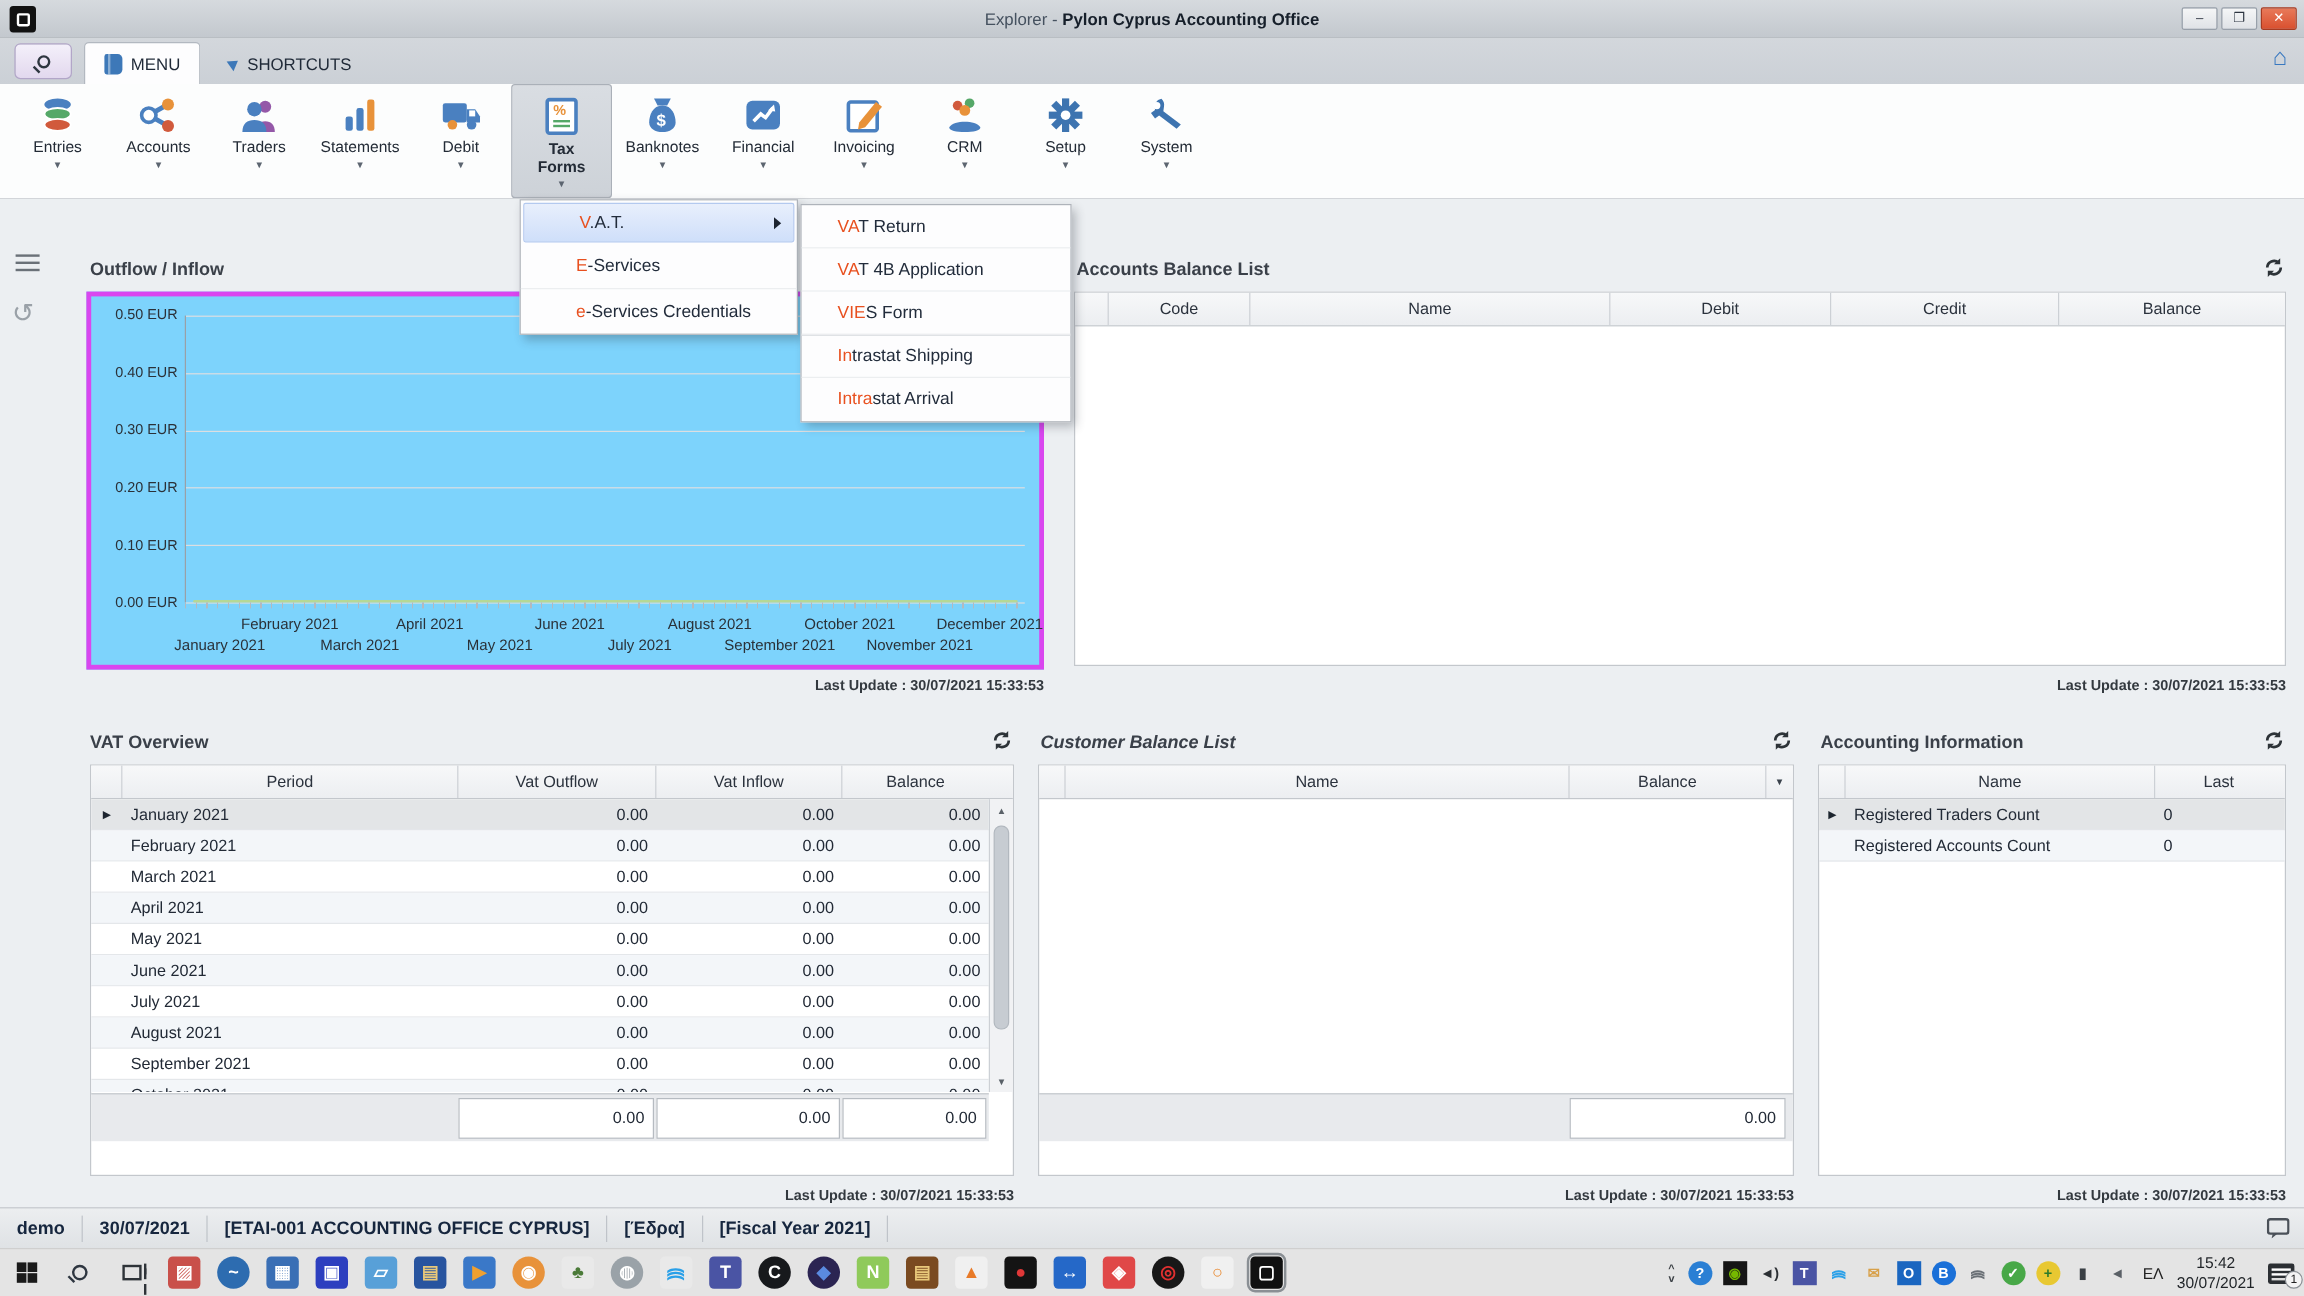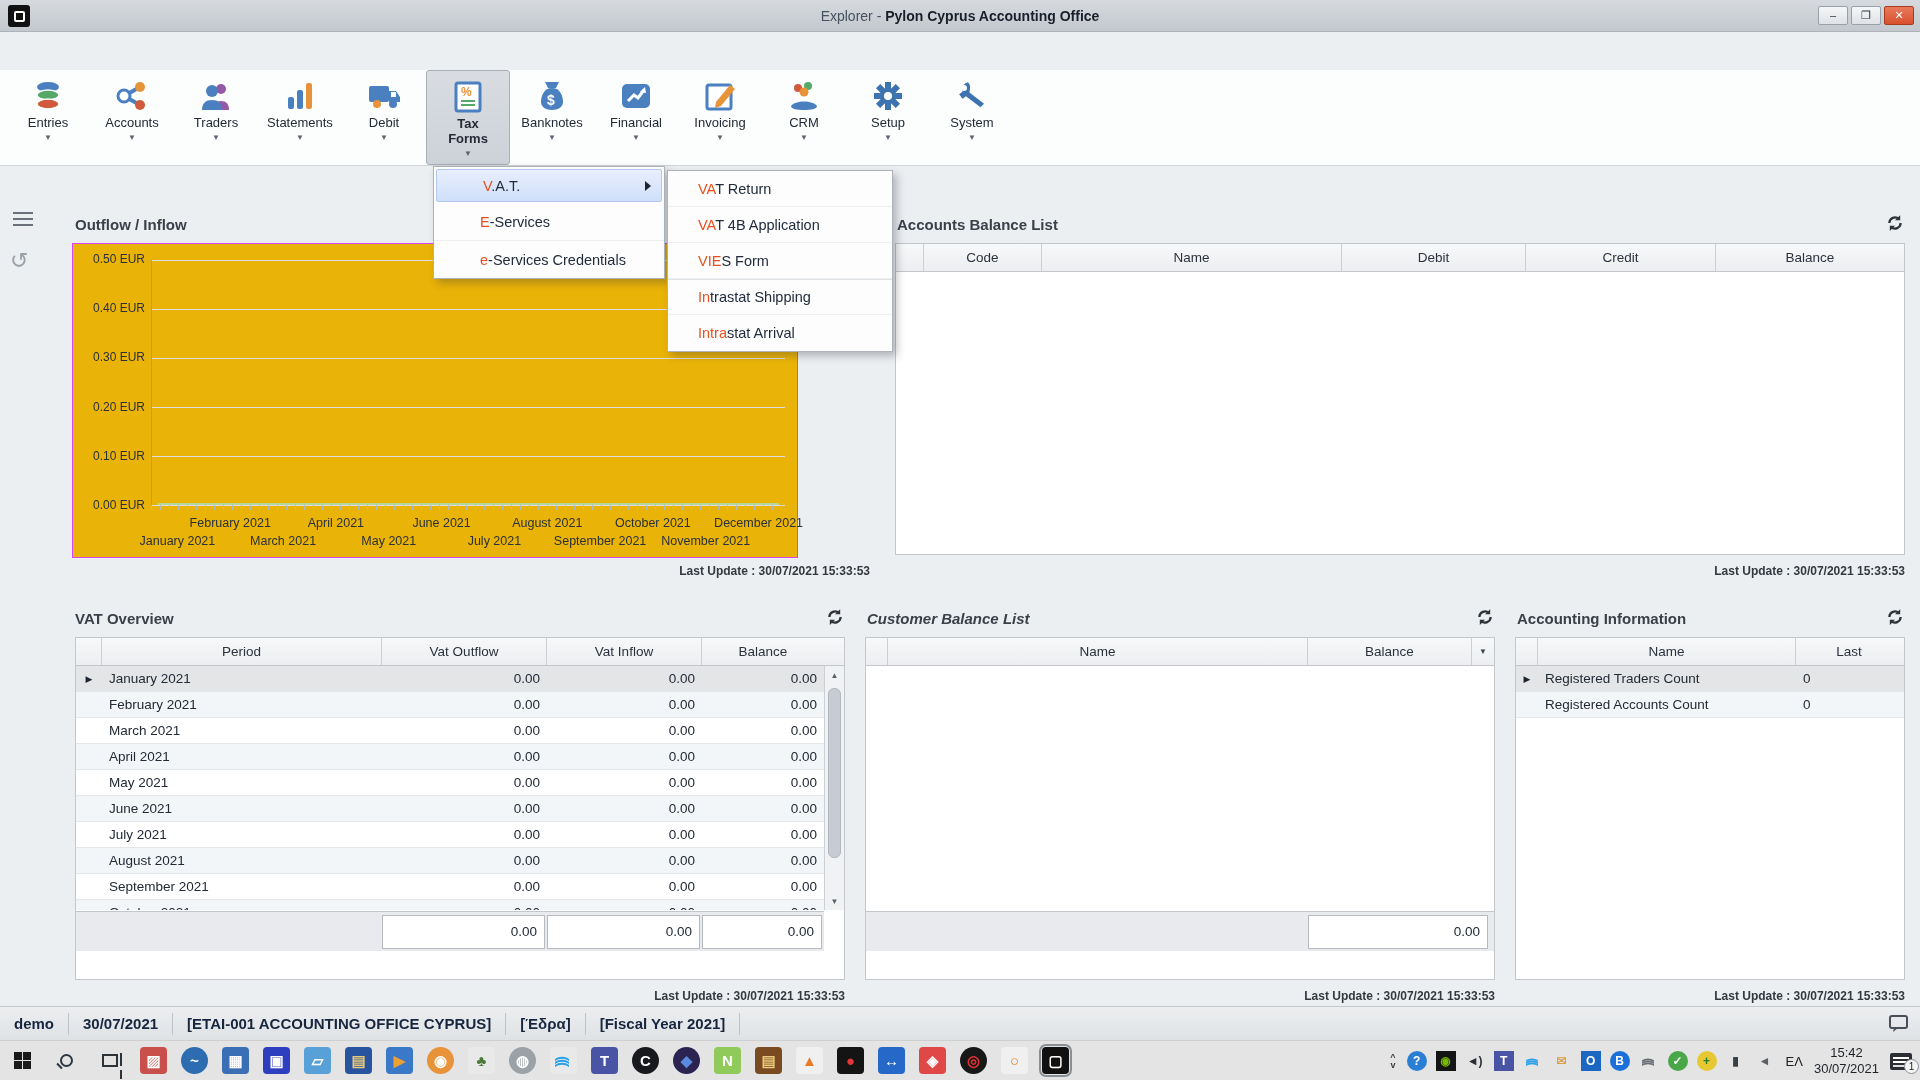--- a/index.html
+++ b/index.html
@@ -89,22 +89,22 @@
   .th:last-child { border-right:none; }
   .tr { display:flex; height:26px; align-items:center; font-size:13.5px; color:#222a36;
     border-bottom:1px solid #e4e7ea; background:#fff; }
   .tr:nth-child(even) { background:#f3f6f9; }
   .tr.sel { background:#e3e5e7; }
   .td { padding:0 7px; overflow:hidden; white-space:nowrap; }
   .td.num { text-align:right; }
   .marker { font-size:9px; color:#1c242e; text-align:center; padding:0; }
 
   
-  .chart-box { position:absolute; left:72px; top:77px; width:726px; height:315px;
-    background:#eab308; border:1px solid #d946ef; }
+  .chart-box { position:absolute; left:72px; top:77px; width:798px; height:315px;
+    background:#7dd3fc; border:4px solid #d946ef; }
   .plot { position:absolute; left:78px; top:16px; right:12px; bottom:52px;
     border-left:1px solid #9aa0a6; }
   .gridline { position:absolute; left:0; right:0; height:1px; background:#dcdee1; }
   .y-axis { position:absolute; left:6px; top:8px; width:66px; bottom:44px;
     display:flex; flex-direction:column; justify-content:space-between; }
   .ytick { font-size:12px; color:#2b3138; text-align:right; height:15px; line-height:15px; }
   .series-line { position:absolute; left:6px; right:6px; height:2px; border-radius:1px; }
   .x-ticks { position:absolute; left:78px; right:12px; bottom:47px; height:5px;
     background:repeating-linear-gradient(90deg,#b4b9bf 0 1px,transparent 1px 9px); }
   .x-labels { position:absolute; left:78px; right:12px; bottom:2px; height:42px; }
@@ -201,20 +201,34 @@
         <div class="glyph"></div>
       </div>
     <div class="title"><span>Explorer - </span><b>Pylon Cyprus Accounting Office</b></div>
     <div class="win-controls">
       <div class="win-btn">–</div>
       <div class="win-btn">❐</div>
       <div class="win-btn close">✕</div>
     </div>
   </div>
 
+  <div class="tabrow">
+    <div class="search-pill">
+      <span class="mag"></span>
+    </div>
+    <div class="ribbon-tab active">
+      <span class="tab-book"></span>
+      <span>MENU</span>
+    </div>
+    <div class="ribbon-tab plain">
+      <span class="tab-pin"></span>
+      <span>SHORTCUTS</span>
+    </div>
+    <div class="home-btn">⌂</div>
+  </div>
 
   <div class="toolbar">
     <div class="tb-item">
       <span class="tb-icon">
         <svg width="32" height="32" viewBox="0 0 32 32">
             <ellipse cx="16" cy="7" rx="11" ry="5" fill="#4a80c0"></ellipse>
             <ellipse cx="16" cy="15" rx="11" ry="5" fill="#55a868" stroke="#fff" stroke-width="1.5"></ellipse>
             <ellipse cx="16" cy="24" rx="11" ry="5" fill="#d15a3c" stroke="#fff" stroke-width="1.5"></ellipse>
           </svg>
       </span>

